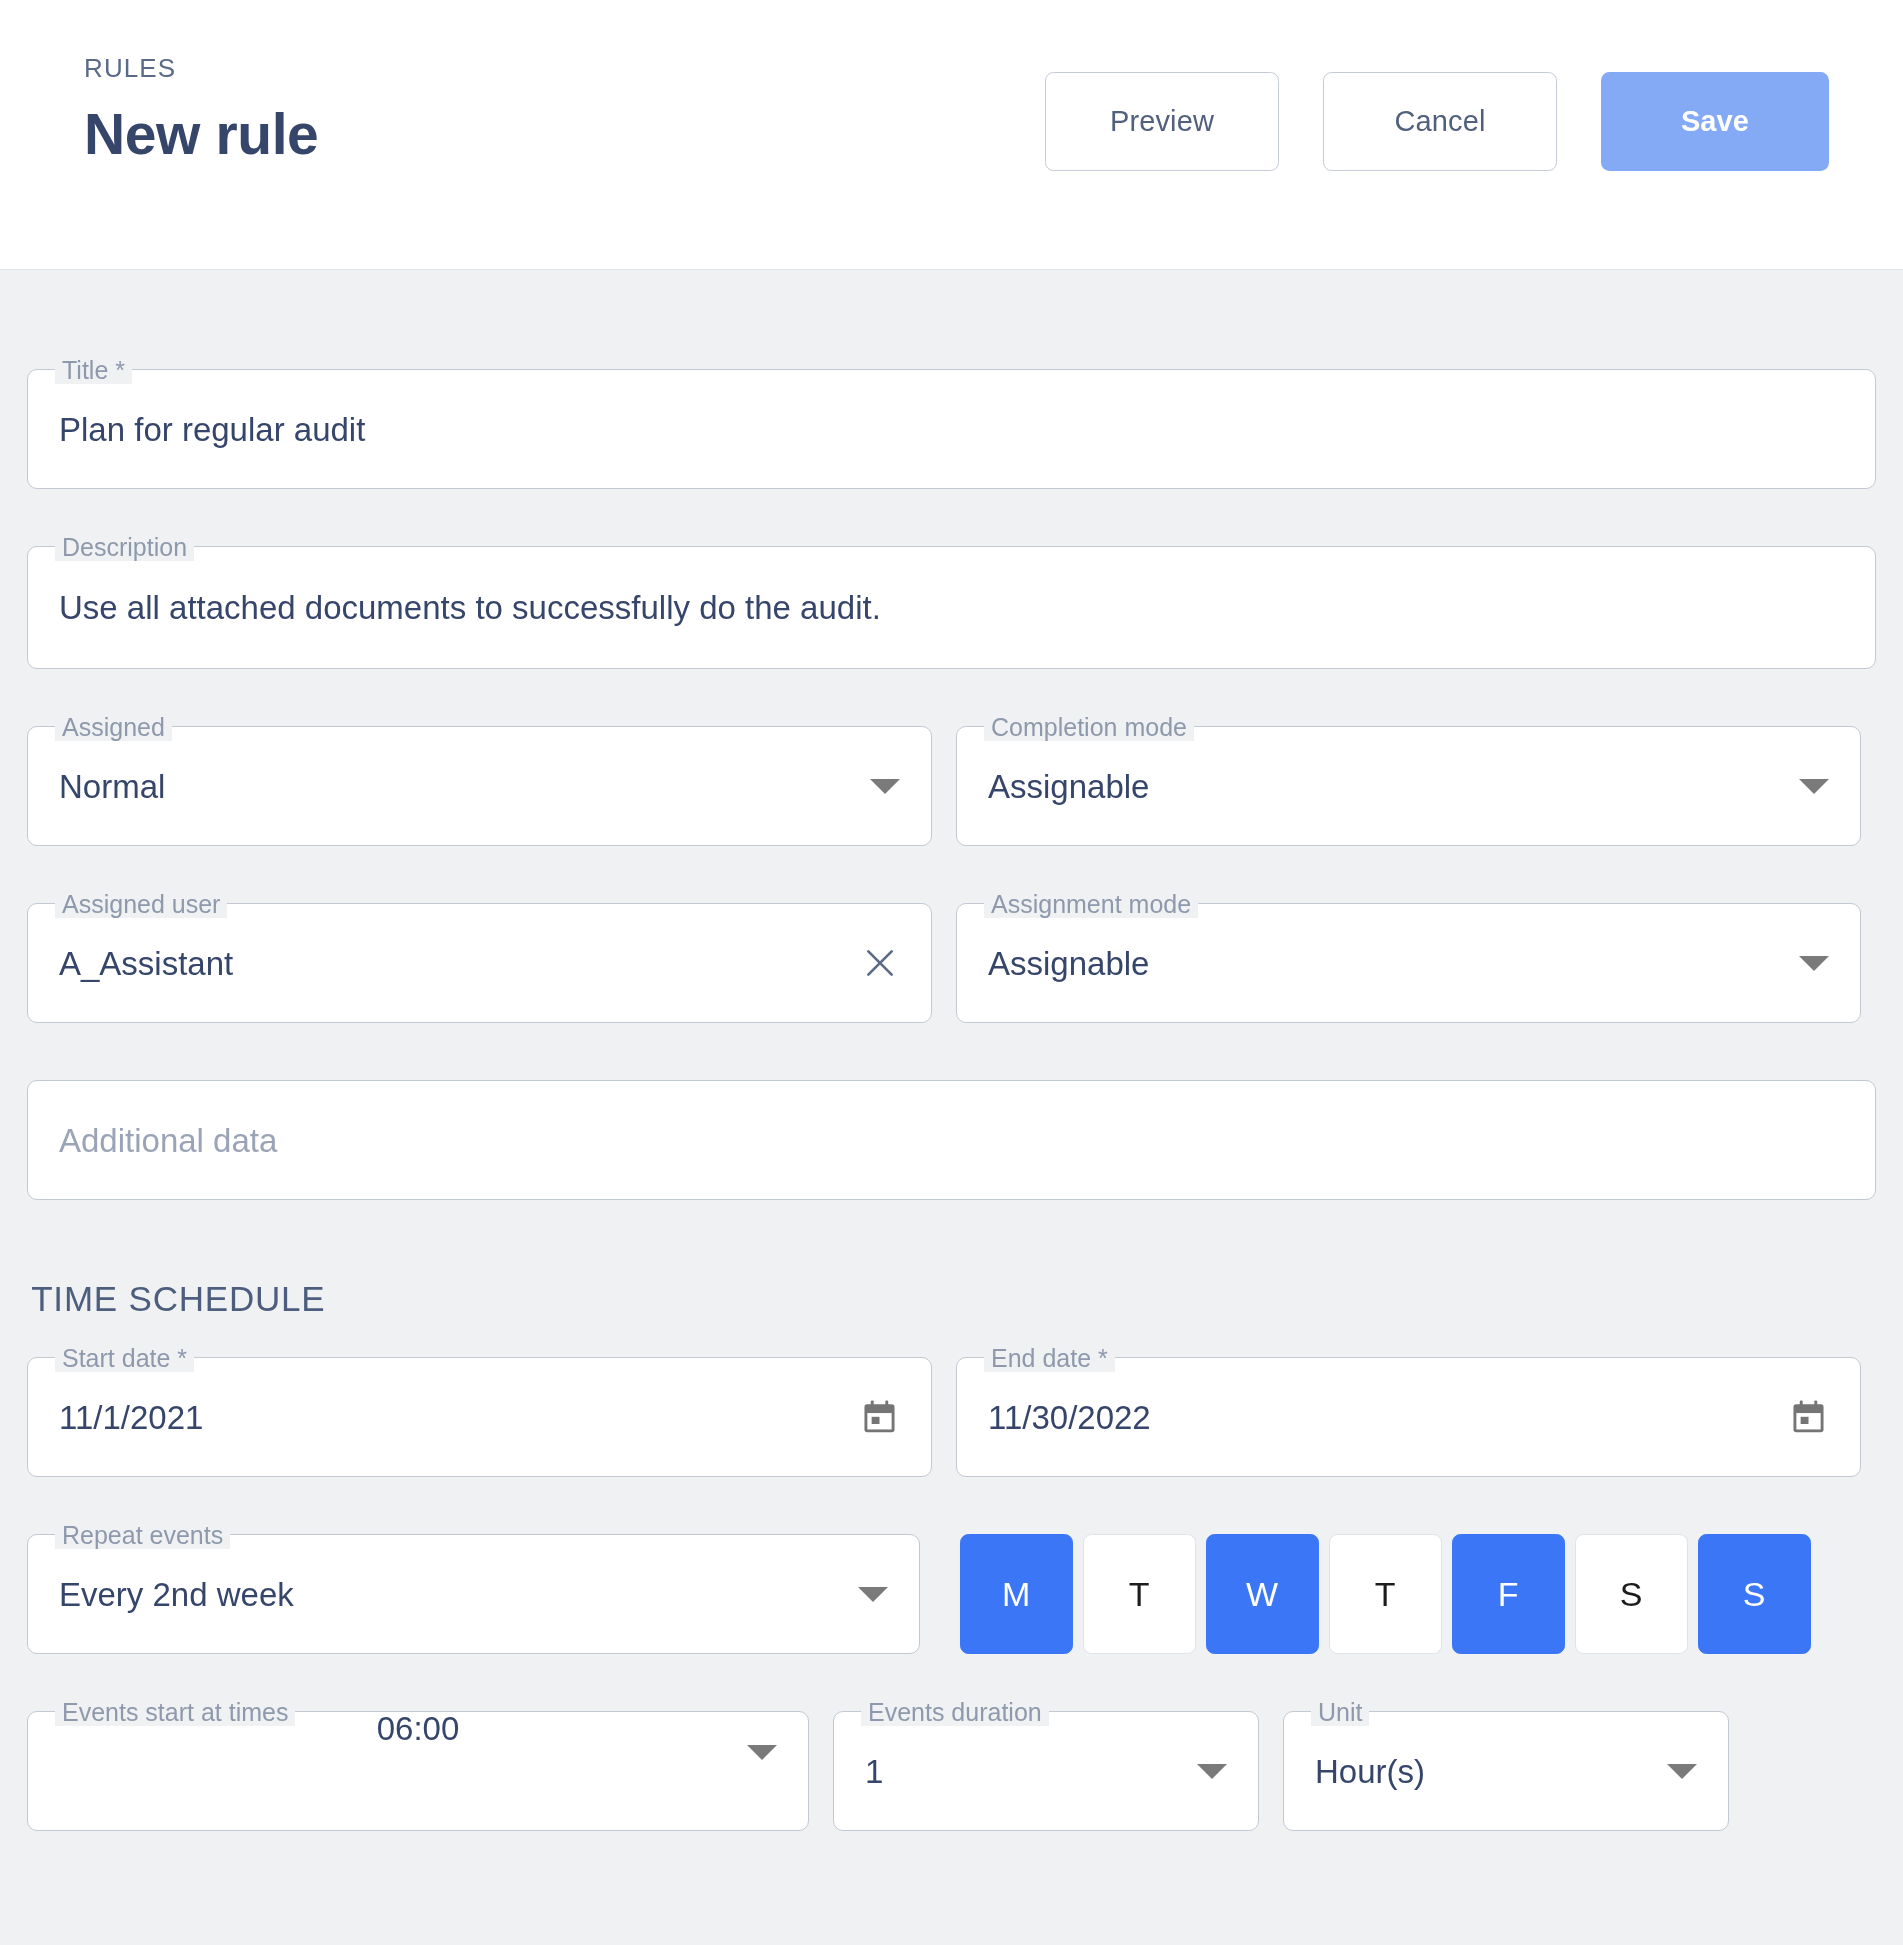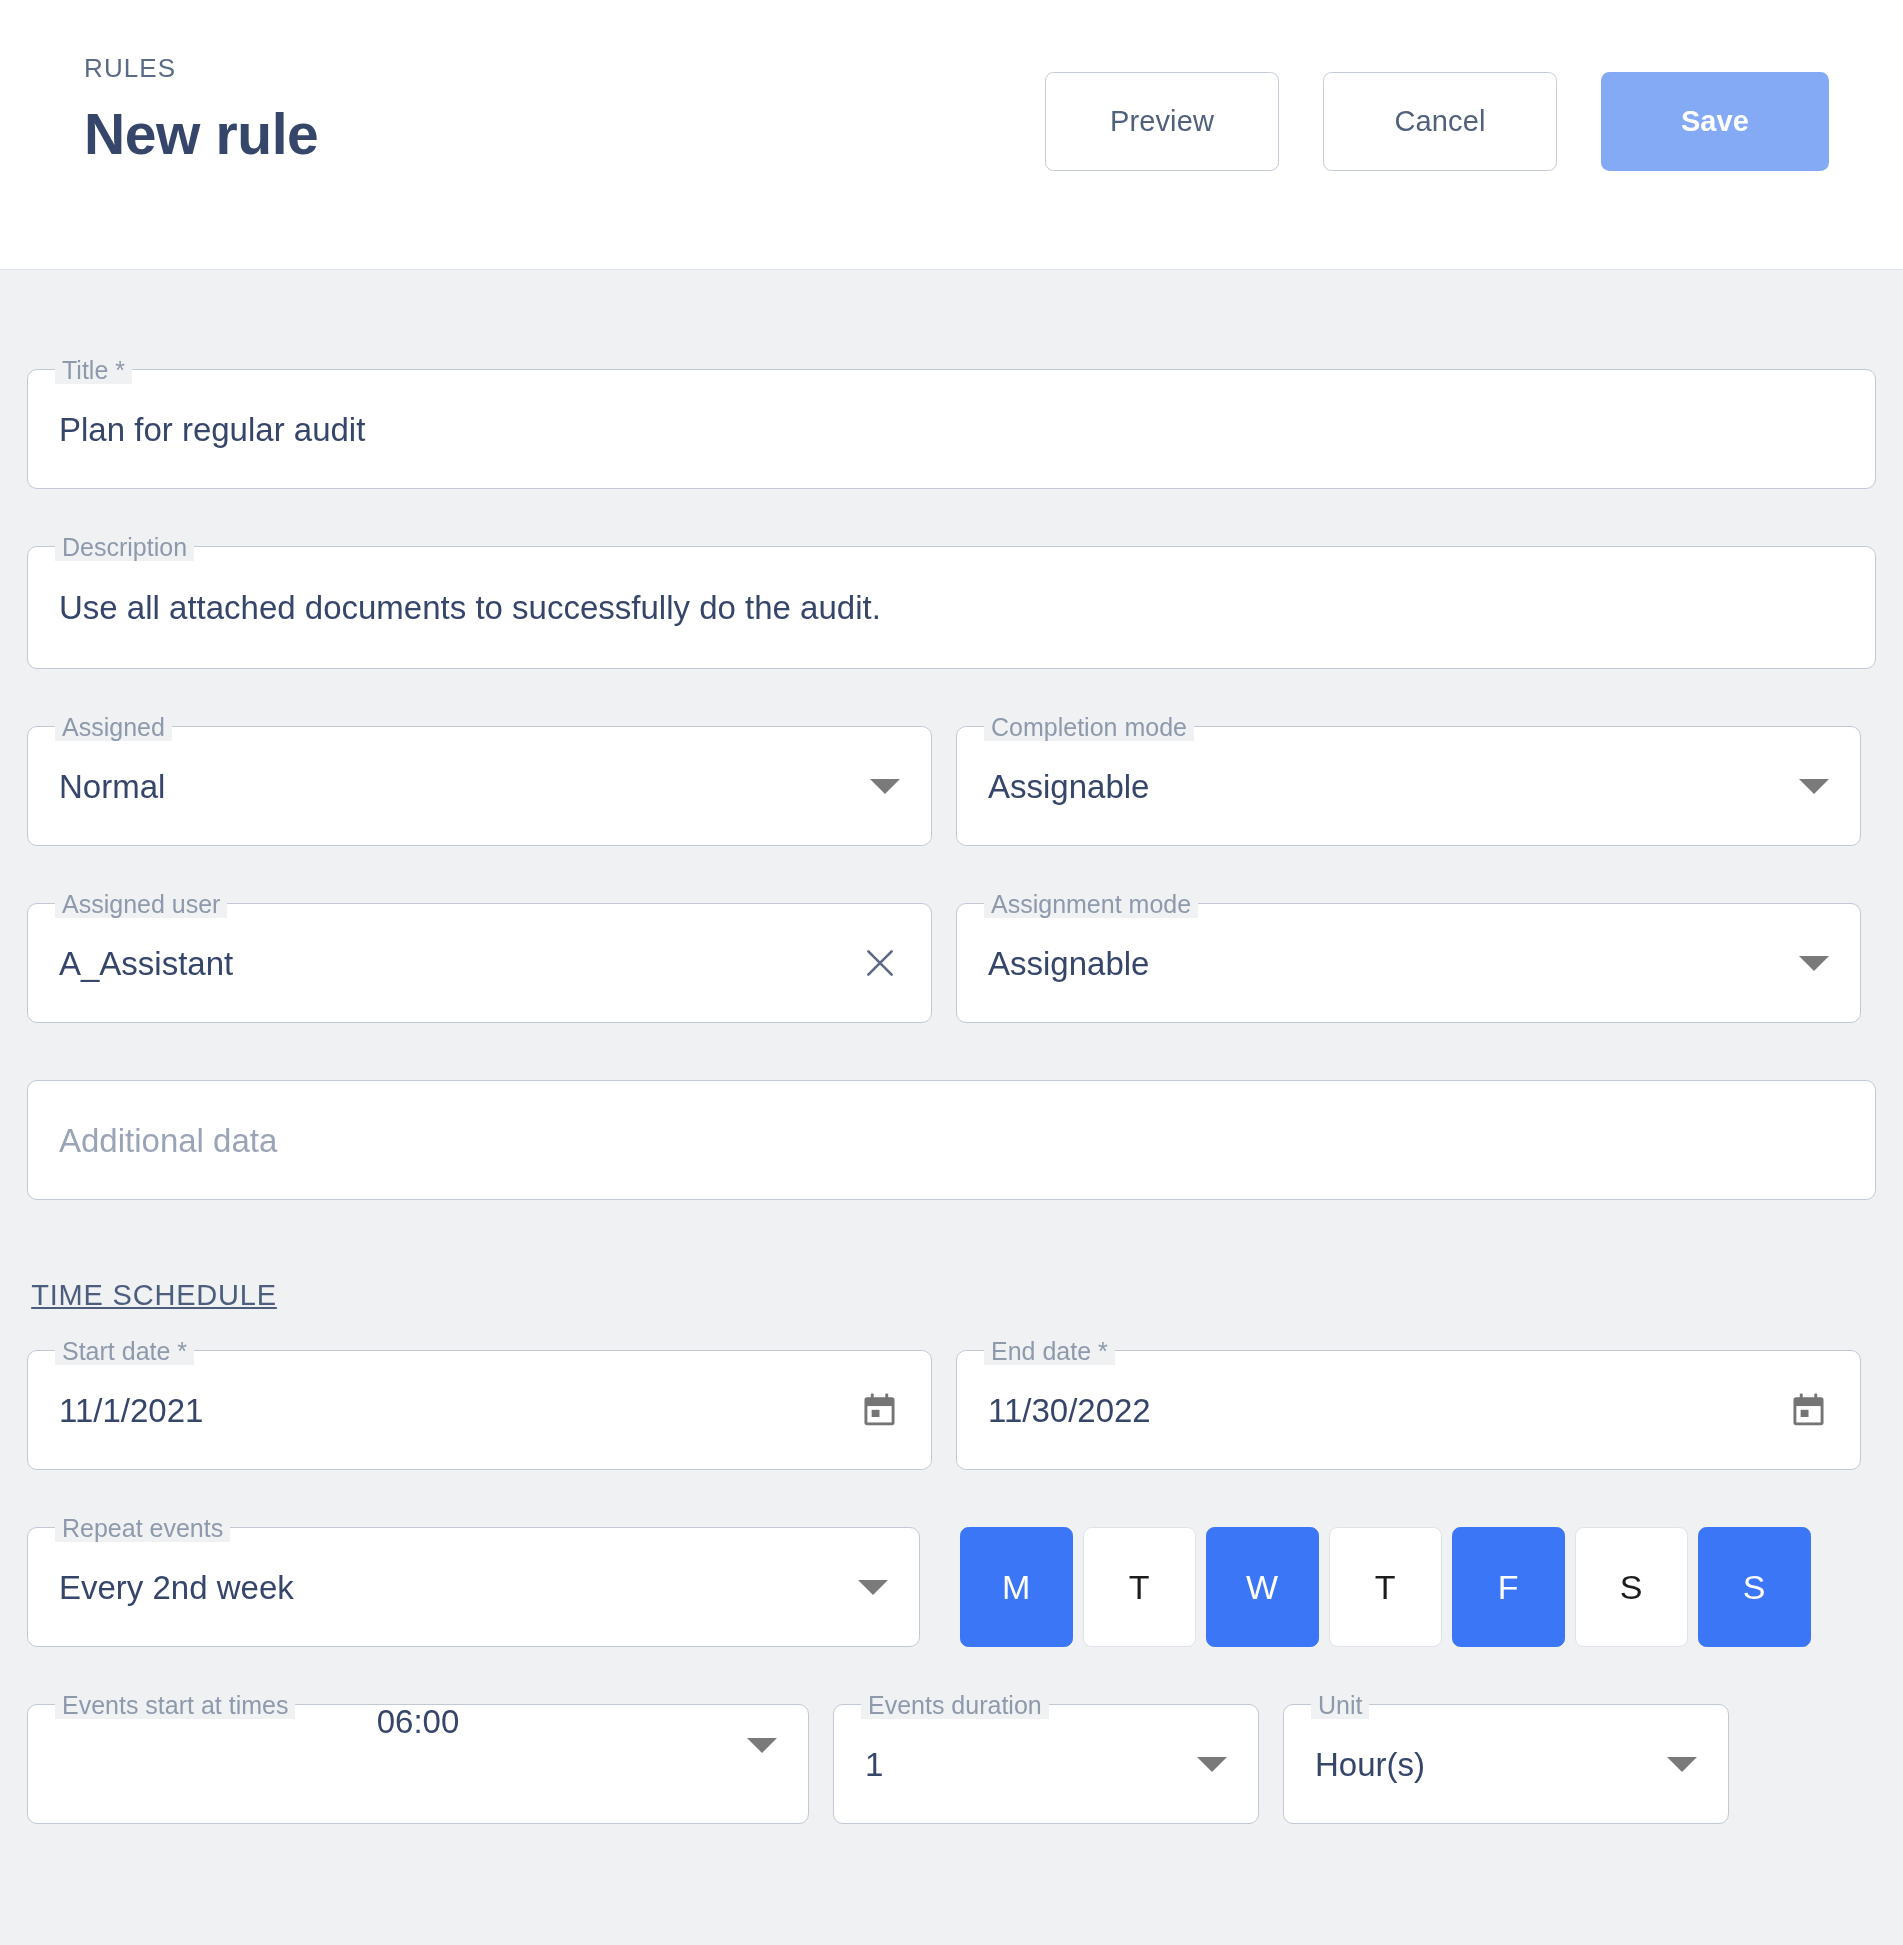--- a/index.html
+++ b/index.html
@@ -133,25 +133,24 @@
     display: flex; align-items: center; justify-content: center;
     cursor: pointer;
   }
   .clear-x svg { width: 40px; height: 40px; }
 
   .cal-icon { margin-left: auto; cursor: pointer; width: 41px; height: 41px; }
   .cal-icon svg { width: 41px; height: 41px; display: block; }
 
   
   .section-title {
-    font-size: 29px;
+    font-size: 35px;
     letter-spacing: 0.8px;
     color: #4c5d7d;
     margin: 79px 0 38px 4.2px;
-    text-decoration: underline;
   }
 
   
   .day-toggles { display: flex; gap: 10px; margin-left: 15.6px; }
   .day-btn {
     width: 113px;
     height: 120px;
     border-radius: 8.5px;
     display: flex;
     align-items: center;

